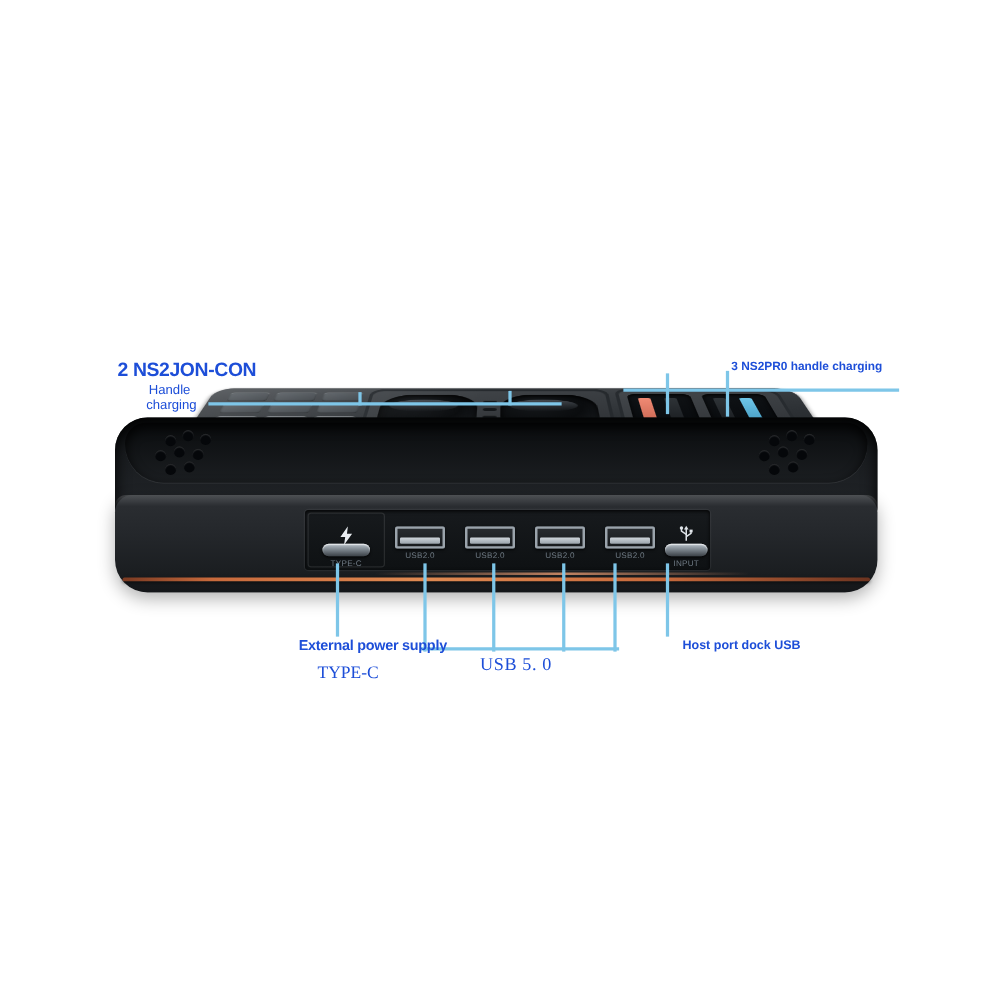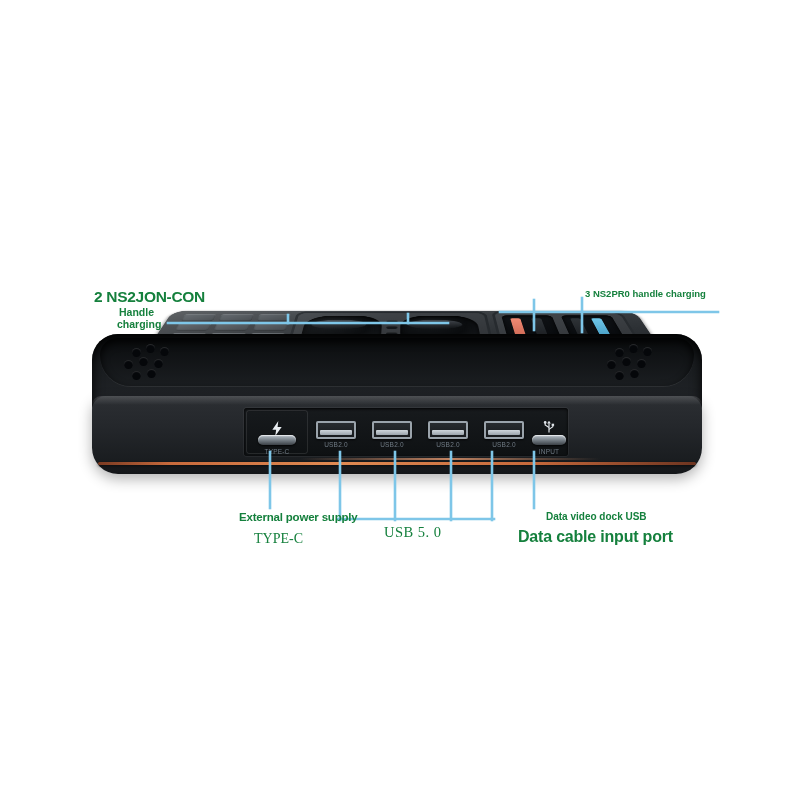--- a/index.html
+++ b/index.html
@@ -164,24 +164,24 @@
     content:""; position:absolute; left:4px; top:9px; width:32px; height:5px;
     background:linear-gradient(180deg,#cfd6dc,#9aa3ab); border-radius:1px;
   }
   .plabel{
     position:absolute; left:50%; transform:translateX(-50%);
     font-size:6.5px; letter-spacing:.2px; color:#6f7a84; white-space:nowrap;
     font-family:"Liberation Sans", sans-serif;
   }
 
   
-  .lbl{ position:absolute; color:#15803d; white-space:nowrap; }
+  .lbl{ position:absolute; color:#1d4ed8; white-space:nowrap; }
   #lbl-joycon-title{ left:94px; top:288px; font-size:15.5px; font-weight:700; letter-spacing:-.3px; }
-  #lbl-joycon-sub1{ left:119px; top:306px; font-size:10.5px; font-weight:700; }
-  #lbl-joycon-sub2{ left:117px; top:318px; font-size:10.5px; font-weight:700; }
+  #lbl-joycon-sub1{ left:119px; top:306px; font-size:10.5px; font-weight:400; }
+  #lbl-joycon-sub2{ left:117px; top:318px; font-size:10.5px; font-weight:400; }
   #lbl-pro{ left:585px; top:288px; font-size:9.5px; font-weight:700; }
   #lbl-ext{ left:219px; top:511px; font-size:11.5px; font-weight:700; letter-spacing:-.2px;padding-left:20px; }
   #lbl-typec{ left:254px; top:531px; font-size:14px; font-weight:400; font-family:"Liberation Serif", serif; }
   #lbl-usb{ left:384px; top:524px; font-size:14.5px; font-weight:400; font-family:"Liberation Serif", serif; letter-spacing:.5px; }
   #lbl-host{ left:546px; top:511px; font-size:10px; font-weight:700; }
   #lbl-data{ left:518px; top:528px; font-size:16px; font-weight:700; letter-spacing:-.2px; }
 
   #wires{ position:absolute; left:0; top:0; width:800px; height:800px; pointer-events:none; }
 </style>
 </head>
@@ -335,16 +335,15 @@
   <div class="lbl" id="lbl-joycon-sub1">Handle</div>
   <div class="lbl" id="lbl-joycon-sub2">charging</div>
 
   <div class="lbl" id="lbl-pro">3 NS2PR0 handle charging</div>
 
   <div class="lbl" id="lbl-ext">External power supply</div>
   <div class="lbl" id="lbl-typec">TYPE-C</div>
 
   <div class="lbl" id="lbl-usb">USB  5. 0</div>
 
-  <div class="lbl" id="lbl-host">Data video dock USB</div>
-  <div class="lbl" id="lbl-data">Data cable input port</div>
+  <div class="lbl" id="lbl-host">Host port dock USB</div>
 
 </div>
 
 </body></html>

